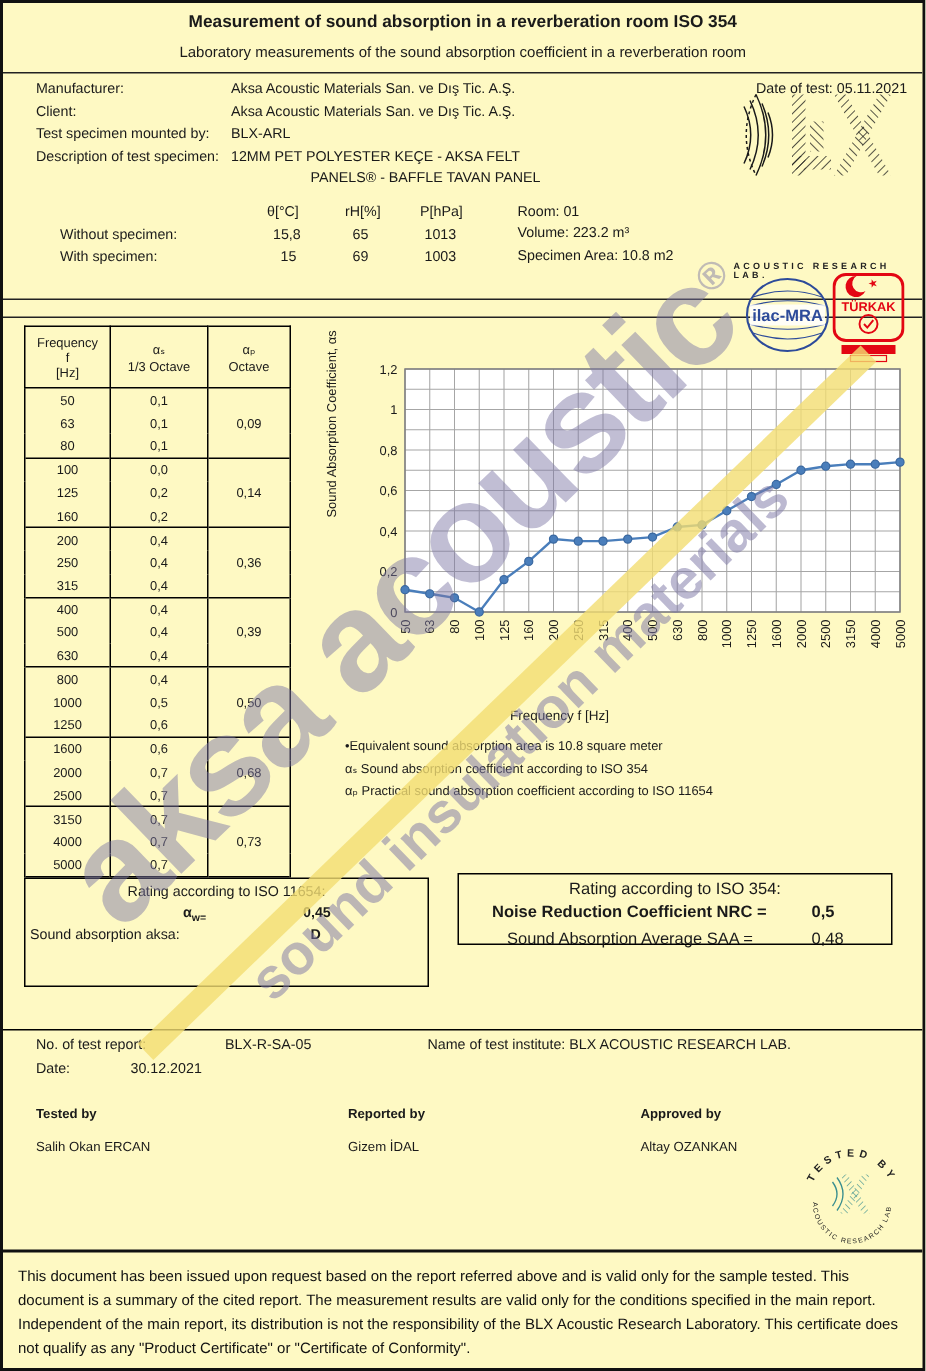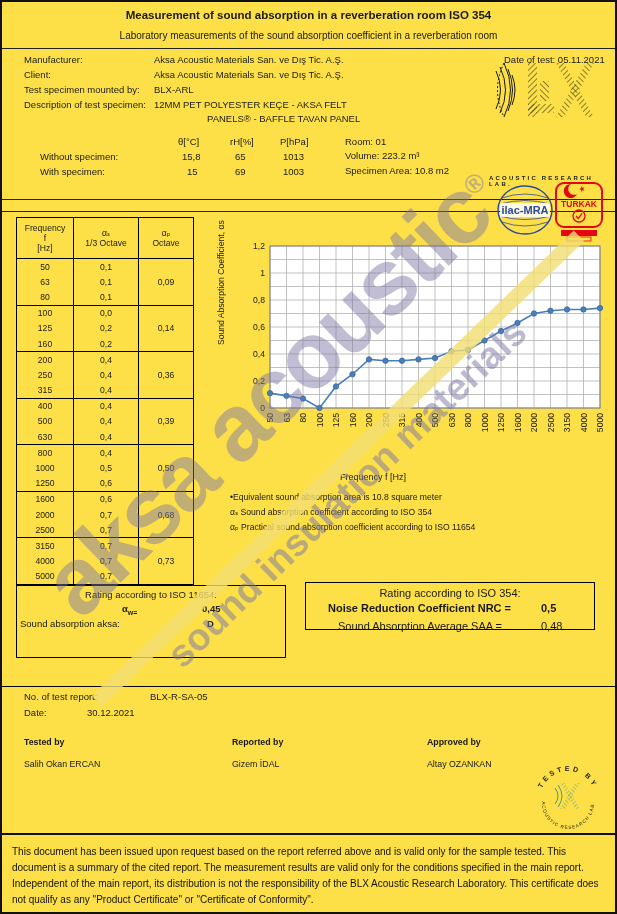--- a/index.html
+++ b/index.html
@@ -1,17 +1,17 @@
 <!DOCTYPE html>
 <html><head>
 <meta charset="utf-8">
 <style>
   html,body{margin:0;padding:0;background:#e8e8e8;}
   .page{
-    position:relative;width:617px;height:914px;margin:0 auto;background:#fde047;
+    position:relative;width:617px;height:914px;margin:0 auto;background:#fef9c3;
     box-sizing:border-box;border:2px solid #111;overflow:hidden;
     font-family:"Liberation Sans","DejaVu Sans",sans-serif;color:#1a1a1a;
   }
   
   .title-block{padding-top:7px;text-align:center;}
   .doc-title{font-size:11.5px;font-weight:bold;}
   .doc-subtitle{font-size:10px;margin-top:9px;}
   .rule{border-top:1.5px solid #222;margin-top:7px;}
   
   .info{position:relative;height:150px;font-size:9.5px;padding-left:18px;}
@@ -393,20 +393,21 @@
       <div class="r3">
         <span class="abs" style="left:32px;top:0">Sound Absorption Average SAA =</span>
         <span class="abs" style="left:235px;top:0">0,48</span>
       </div>
     </div>
   </div>
 
   <div class="footer">
     <span class="abs" style="left:22px;top:4px">No. of test report:</span>
     <span class="abs" style="left:148px;top:4px">BLX-R-SA-05</span>
+    <span class="abs" style="left:283px;top:4px">Name of test institute: BLX ACOUSTIC RESEARCH LAB.</span>
     <span class="abs" style="left:22px;top:20px">Date:</span>
     <span class="abs" style="left:85px;top:20px">30.12.2021</span>
 
     <div class="abs" style="left:22px;top:50px">
       <div class="sig-role">Tested by</div>
       <div class="sig-name">Salih Okan ERCAN</div>
     </div>
     <div class="abs" style="left:230px;top:50px">
       <div class="sig-role">Reported by</div>
       <div class="sig-name">Gizem İDAL</div>

